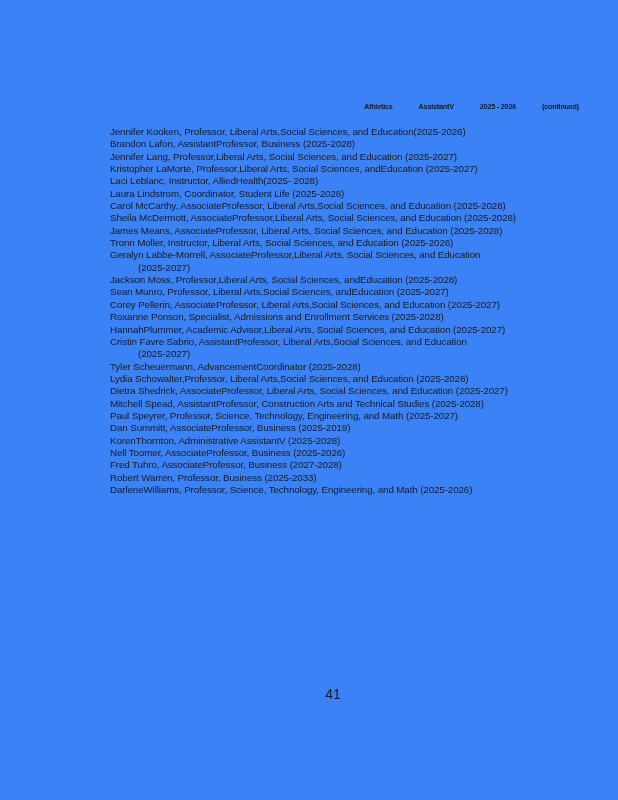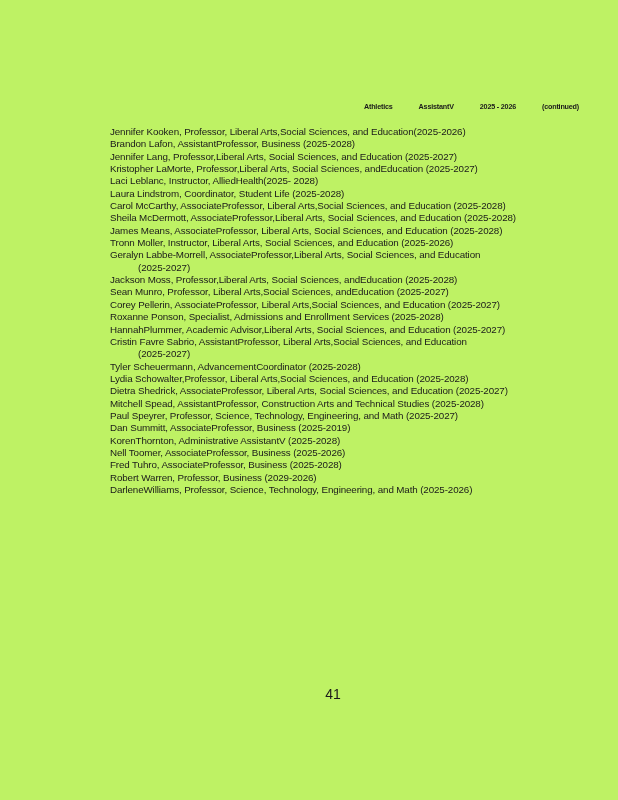--- a/index.html
+++ b/index.html
@@ -4,21 +4,21 @@
 <style>
   html, body {
     margin: 0;
     padding: 0;
     background: #ffffff;
   }
   .page {
     position: relative;
     width: 618px;
     height: 800px;
-    background: #bef264;
+    background: #3b82f6;
     color: #1a1a1a;
     font-family: "Liberation Sans", sans-serif;
     overflow: hidden;
   }
   .header {
     position: absolute;
     top: 102px;
     left: 364px;
     width: 215px;
     display: flex;
@@ -88,20 +88,20 @@
       <div class="line">Cristin Favre Sabrio, AssistantProfessor, Liberal Arts,Social Sciences, and Education</div>
       <div class="line indent">(2025-2027)</div>
       <div class="line">Tyler Scheuermann, AdvancementCoordinator (2025-2028)</div>
       <div class="line">Lydia Schowalter,Professor, Liberal Arts,Social Sciences, and Education (2025-2028)</div>
       <div class="line">Dietra Shedrick, AssociateProfessor, Liberal Arts, Social Sciences, and Education (2025-2027)</div>
       <div class="line">Mitchell Spead, AssistantProfessor, Construction Arts and Technical Studies (2025-2028)</div>
       <div class="line">Paul Speyrer, Professor, Science, Technology, Engineering, and Math (2025-2027)</div>
       <div class="line">Dan Summitt, AssociateProfessor, Business (2025-2019)</div>
       <div class="line">KorenThornton, Administrative AssistantV (2025-2028)</div>
       <div class="line">Nell Toomer, AssociateProfessor, Business (2025-2026)</div>
-      <div class="line">Fred Tuhro, AssociateProfessor, Business (2025-2028)</div>
-      <div class="line">Robert Warren, Professor, Business (2029-2026)</div>
+      <div class="line">Fred Tuhro, AssociateProfessor, Business (2027-2028)</div>
+      <div class="line">Robert Warren, Professor, Business (2025-2033)</div>
       <div class="line">DarleneWilliams, Professor, Science, Technology, Engineering, and Math (2025-2026)</div>
     </div>
 
   <div class="page-number">41</div>
 
 </div>
 
 </body></html>

